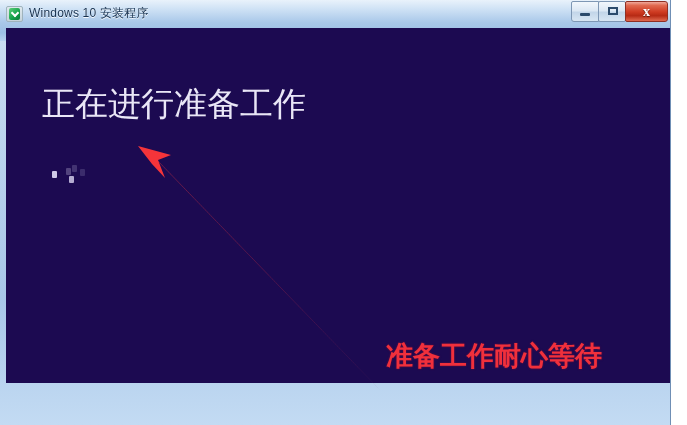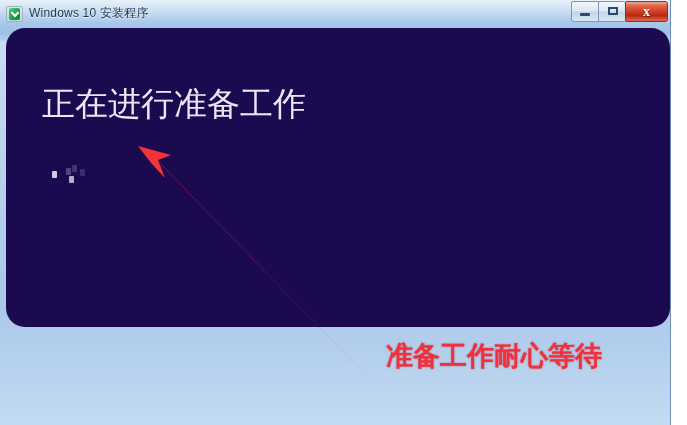--- a/index.html
+++ b/index.html
@@ -147,23 +147,22 @@
     color: #ffffff;
     text-shadow: 0 1px 1px rgba(0,0,0,0.55);
   }
 
   
   #content {
     position: absolute;
     left: 6px;
     top: 28px;
     width: 664px;
-    height: 299px;
+    height: 355px;
     background: #1c0a51;
-    border-radius: 19px;
   }
 
   #setup-heading {
     position: absolute;
     left: 36px;
     top: 56px;
     font-family: "DejaVu Serif", serif;
     font-size: 33px;
     line-height: 40px;
     color: #e9e6f6;

